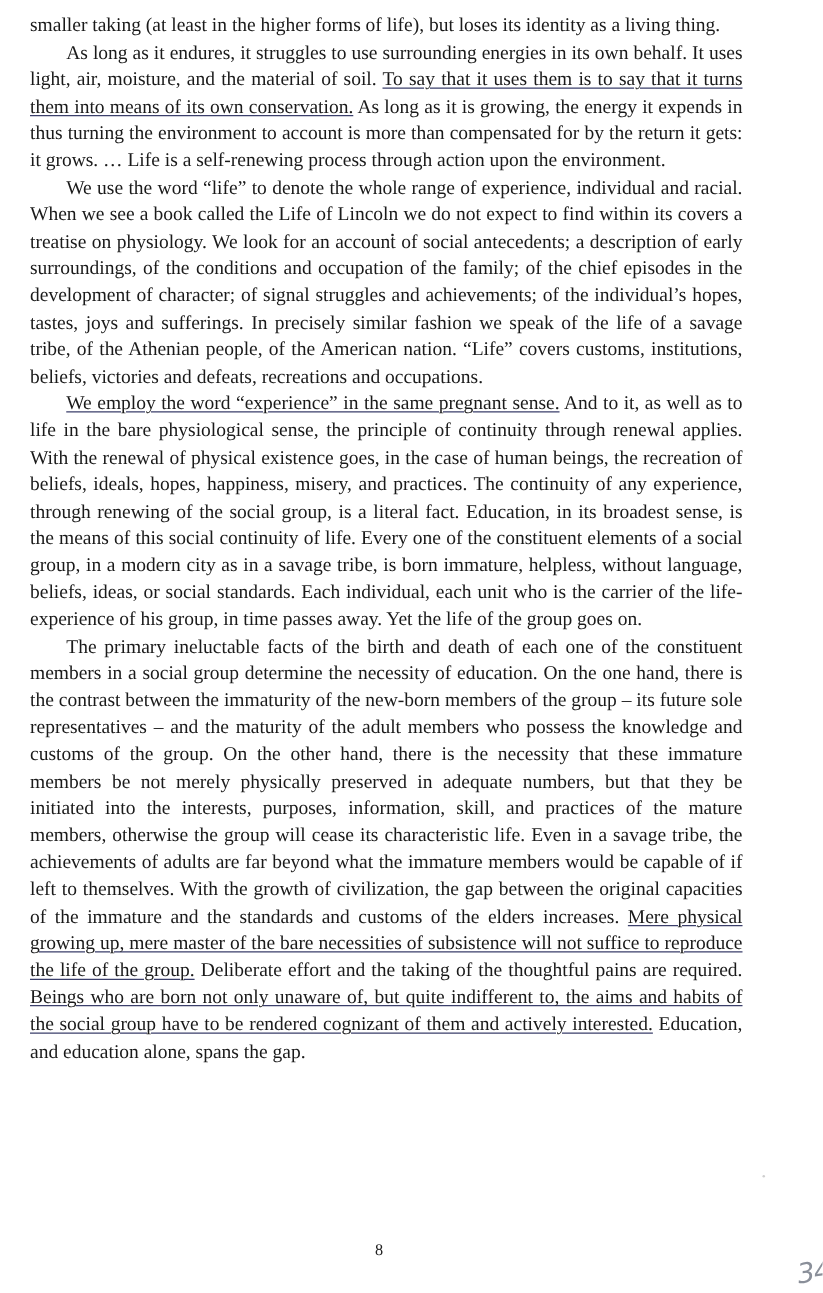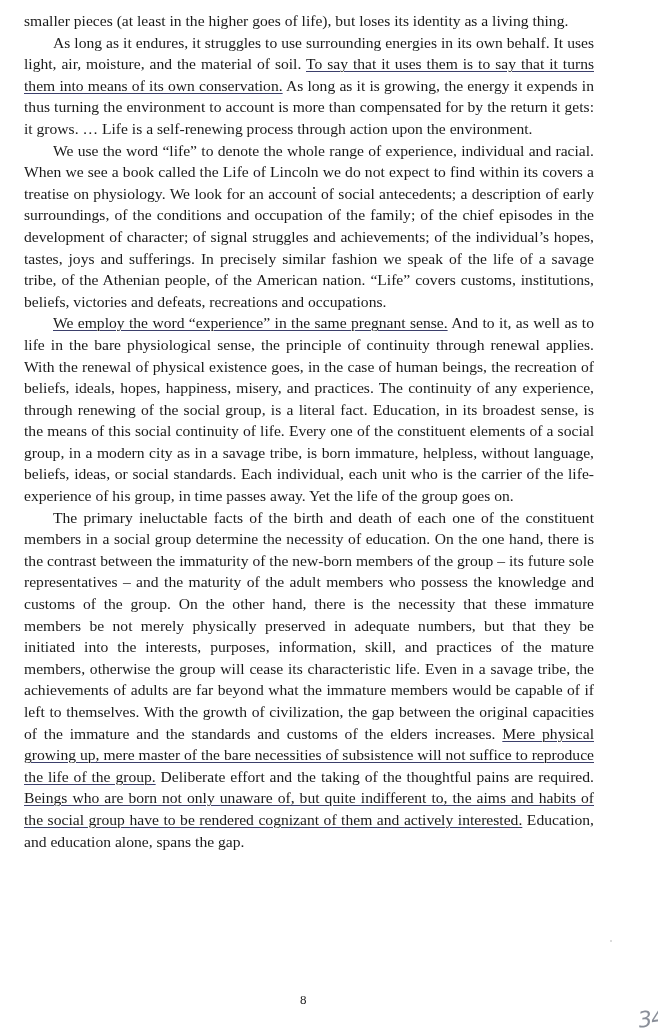--- a/index.html
+++ b/index.html
@@ -71,21 +71,21 @@
       height: 2px;
       background: #cfcfcf;
       border-radius: 50%;
     }
   </style>
 </head>
 <body>
 
 <div class="page">
   <p class="para cont">
-    <span>smaller pieces (at least in the higher goes of life), but loses its identity as a living thing.</span>
+    <span>smaller taking (at least in the higher forms of life), but loses its identity as a living thing.</span>
   </p>
   <p class="para">
     <span>As long as it endures, it struggles to use surrounding energies in its own behalf. It uses light, air, moisture, and the material of soil. </span><span class="ul">To say that it uses them is to say that it turns them into means of its own conservation.</span><span> As long as it is growing, the energy it expends in thus turning the environment to account is more than compensated for by the return it gets: it grows. … Life is a self-renewing process through action upon the environment.</span>
   </p>
   <p class="para">
     <span>We use the word “life” to denote the whole range of experience, individual and racial. When we see a book called the Life of Lincoln we do not expect to find within its covers a treatise on physiology. We look for an account of social antecedents; a description of early surroundings, of the conditions and occupation of the family; of the chief episodes in the development of character; of signal struggles and achievements; of the individual’s hopes, tastes, joys and sufferings. In precisely similar fashion we speak of the life of a savage tribe, of the Athenian people, of the American nation. “Life” covers customs, institutions, beliefs, victories and defeats, recreations and occupations.</span>
   </p>
   <p class="para">
     <span class="ul">We employ the word “experience” in the same pregnant sense.</span><span> And to it, as well as to life in the bare physiological sense, the principle of continuity through renewal applies. With the renewal of physical existence goes, in the case of human beings, the recreation of beliefs, ideals, hopes, happiness, misery, and practices. The continuity of any experience, through renewing of the social group, is a literal fact. Education, in its broadest sense, is the means of this social continuity of life. Every one of the constituent elements of a social group, in a modern city as in a savage tribe, is born immature, helpless, without language, beliefs, ideas, or social standards. Each individual, each unit who is the carrier of the life-experience of his group, in time passes away. Yet the life of the group goes on.</span>
   </p>

